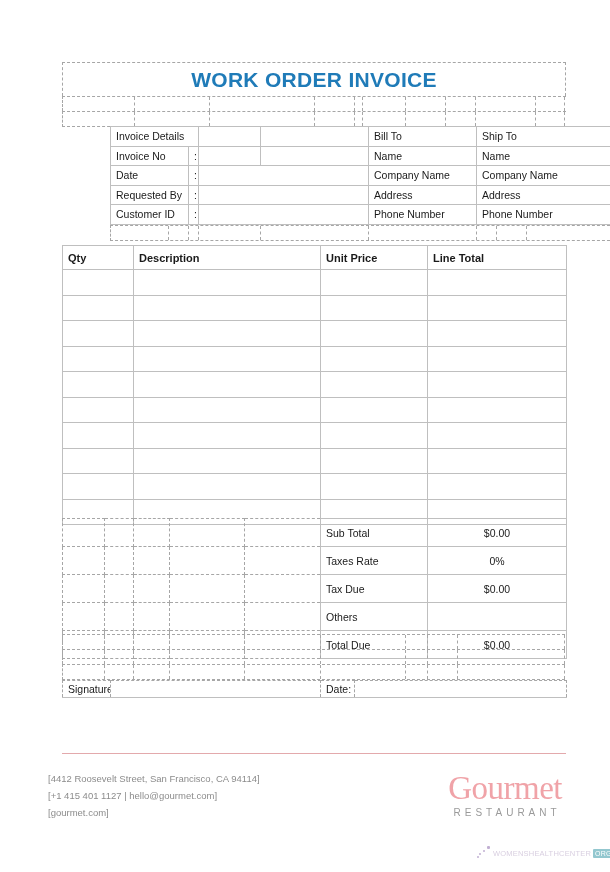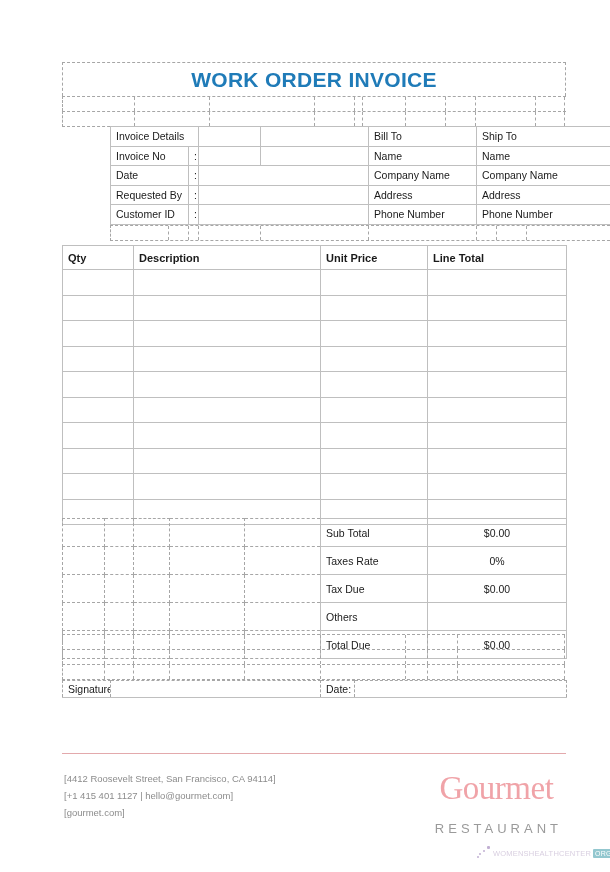--- a/index.html
+++ b/index.html
@@ -111,42 +111,42 @@
 
   
   .footer-rule {
     position: absolute;
     left: 62px; top: 753px;
     width: 504px; height: 1px;
     background: #e3a9ac;
   }
   .footer-contact {
     position: absolute;
-    left: 64px; top: 770px;
+    left: 48px; top: 770px;
     font-size: 9.5px;
     color: #8c8c8c;
     line-height: 17px;
   }
   .logo {
     position: absolute;
     right: 48px; top: 772px;
     text-align: center;
   }
   .logo-word {
     font-family: "Liberation Serif", serif;
     font-size: 33px;
     color: #f0a3a8;
     line-height: 33px;
     letter-spacing: -0.5px;
   }
   .logo-sub {
-    font-size: 13px;
+    font-size: 10px;
     color: #9a9a9a;
     letter-spacing: 4px;
-    margin-top: 16px;
+    margin-top: 2px;
     margin-left: 4px;
   }
 
   
   .watermark {
     position: absolute;
     left: 477px; top: 846px;
     display: flex;
     align-items: center;
     opacity: 0.55;

